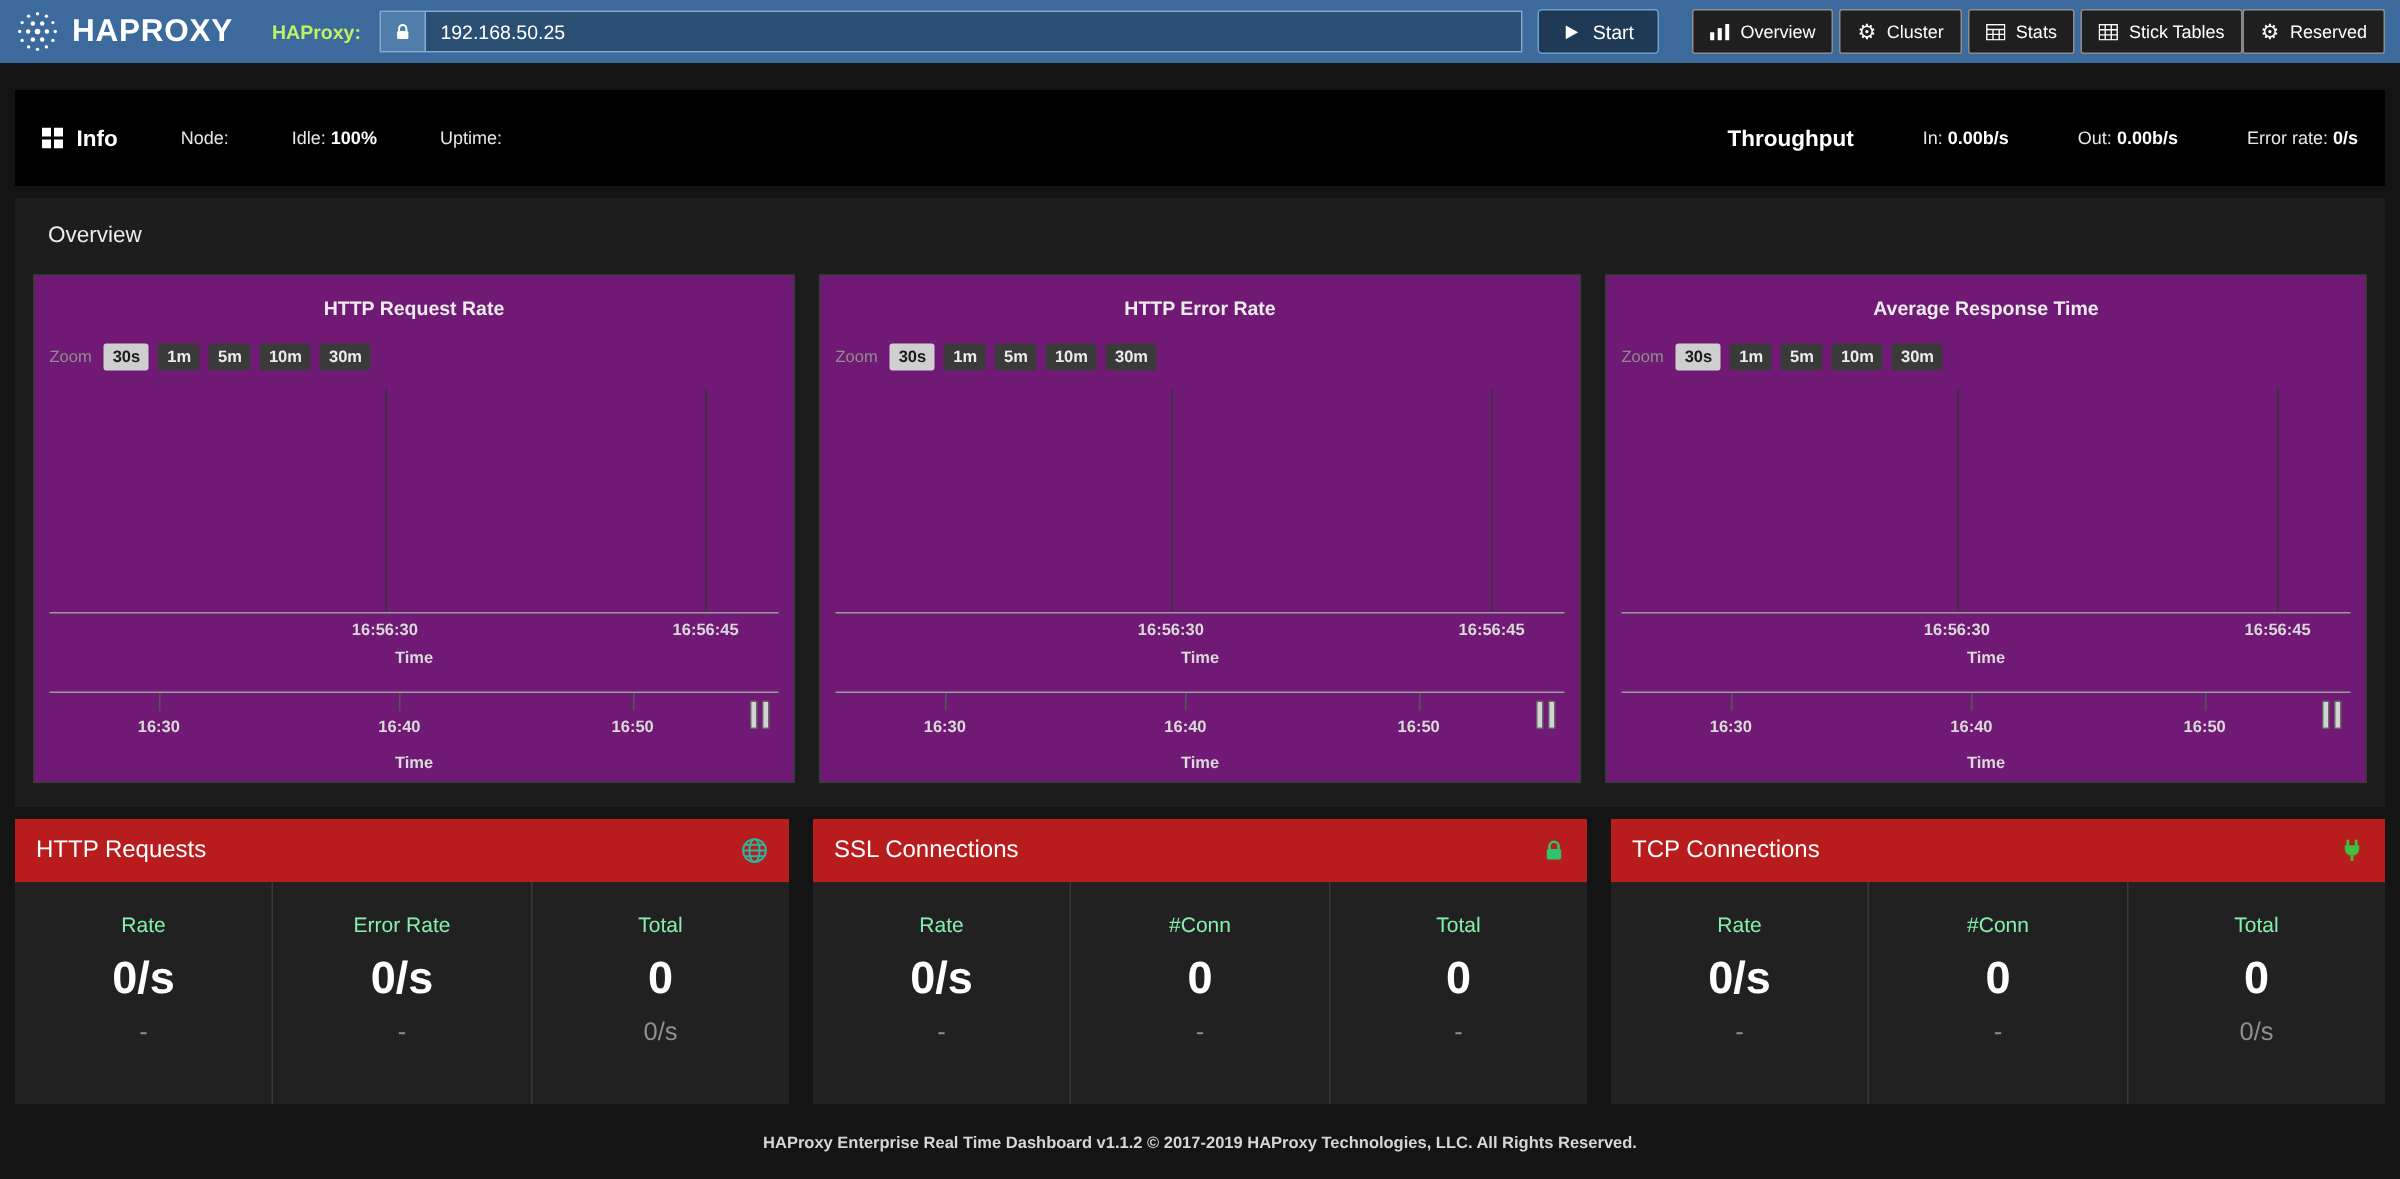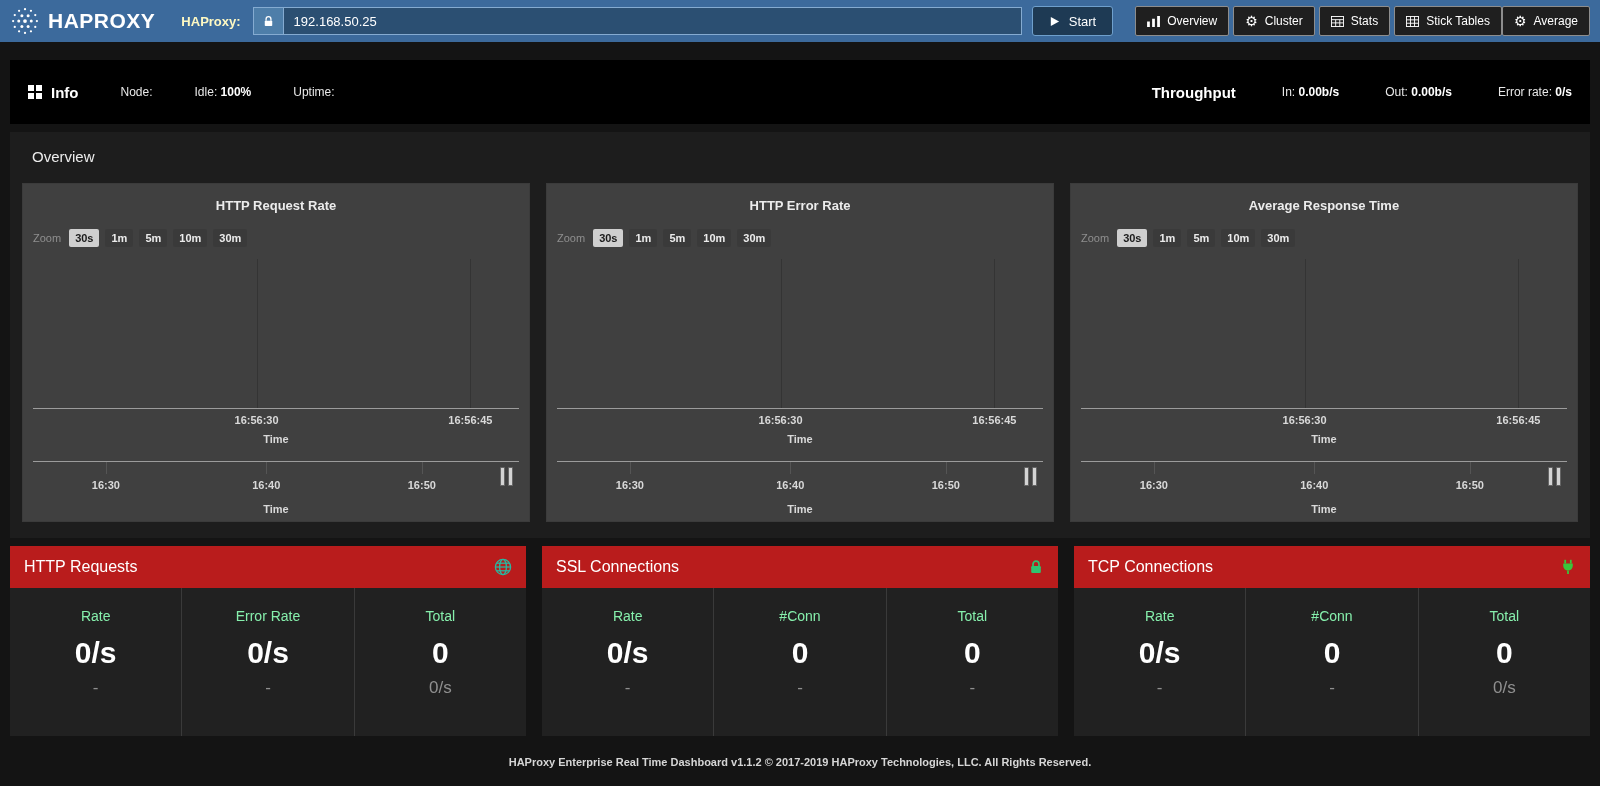--- a/index.html
+++ b/index.html
@@ -2,21 +2,21 @@
 <html><head>
 <meta charset="utf-8">
 <style>
   * { box-sizing: border-box; margin: 0; padding: 0; }
   html,body { width:1600px; height:786px; background:#141414; font-family:"Liberation Sans","DejaVu Sans",sans-serif; }
 
   
   .top-bar { height:42px; background:#3c6a9c; display:flex; align-items:center; padding:0 10px; }
   .brand { display:flex; align-items:center; gap:8px; }
   .brand-name { color:#fff; font-size:21px; font-weight:bold; letter-spacing:.5px; }
-  .hap-label { color:#fef9c3; font-weight:bold; font-size:13px; margin-left:26px; }
+  .hap-label { color:#bef264; font-weight:bold; font-size:13px; margin-left:26px; }
   .addr { display:flex; width:800px; height:28px; margin-left:12px; border:1px solid #85abd1; border-radius:0; overflow:hidden; background:#2b4f72; }
   .addr-lock { width:30px; background:#4e7ea9; display:flex; align-items:center; justify-content:center; border-right:1px solid #85abd1; }
   .addr input { flex:1; background:transparent; border:0; outline:0; color:#fff; font-size:13px; padding:0 10px; font-family:inherit; }
   .start-btn { margin-left:10px; height:30px; padding:0 16px; background:#1e3a54; border:1px solid #6fa0cd; border-radius:3px; color:#fff; font-size:13px; display:flex; align-items:center; gap:9px; cursor:pointer; font-family:inherit;justify-content:space-between; }
   .nav-group { display:flex; gap:4px; margin-left:22px; }
   .nav-btn { height:30px; padding:0 11px; background:#1f1f1f; border:1px solid #8d8d8d; border-radius:2px; color:#fff; font-size:12px; display:flex; align-items:center; gap:7px; cursor:pointer; font-family:inherit; white-space:nowrap; }
   .settings-btn { margin-left:auto; }
   .glyph { color:#fff; font-size:14px; line-height:1; }
 
   
@@ -25,21 +25,21 @@
   .kv { font-size:12px; color:#e8e8e8; margin-left:42px; white-space:nowrap; }
   .kv b { font-weight:bold; color:#fff; }
   .tp { margin-left:auto; display:flex; align-items:center; }
   .tp-title { font-size:15px; font-weight:bold; }
   .tp .kv { margin-left:46px; }
 
   
   .overview-section { margin:0 10px; background:#1d1d1d; padding:14px 12px 16px; }
   .overview-title { color:#ececec; font-size:15px; font-weight:normal; margin:2px 0 18px 10px; }
   .charts-row { display:flex; gap:16px; }
-  .chart-panel { flex:1; background:#404040; border:1px solid #3b3b3b; padding:8px 10px 6px; }
+  .chart-panel { flex:1; background:#701a75; border:1px solid #3b3b3b; padding:8px 10px 6px; }
   .chart-title { text-align:center; color:#ececec; font-size:13px; font-weight:bold; margin-top:6px; }
   .zoom-row { display:flex; align-items:center; gap:6px; margin-top:16px; }
   .zoom-label { color:#8f8f8f; font-size:11px; margin-right:2px; }
   .zoom-btn { font-size:11px; font-weight:bold; padding:3px 6px; border:0; border-radius:2px; background:#3a3a3a; color:#ececec; cursor:pointer; font-family:inherit; }
   .zoom-btn.active { background:#cfcfcf; color:#1a1a1a; }
   .plot { margin-top:12px; height:150px; border-bottom:1px solid #9c9c9c; position:relative; }
   .gridline { position:absolute; top:0; bottom:0; width:1px; background:#343434; }
   .xticks { position:relative; height:13px; margin-top:5px; }
   .xticks span { position:absolute; transform:translateX(-50%); font-size:11px; font-weight:bold; color:#d9d9d9; white-space:nowrap; }
   .axis-label { text-align:center; color:#d9d9d9; font-size:11px; font-weight:bold; margin-top:6px; }
@@ -141,21 +141,21 @@
           <line x1="0.5" y1="7.9" x2="13.5" y2="7.9"></line>
           <line x1="4.8" y1="0.5" x2="4.8" y2="11.5"></line>
           <line x1="9.2" y1="0.5" x2="9.2" y2="11.5"></line>
       </svg>
       <span>Stick Tables</span>
     </button>
   </nav>
 
   <button class="nav-btn settings-btn">
     <span class="glyph">⚙</span>
-    <span>Average</span>
+    <span>Reserved</span>
   </button>
 </header>
 
 <div class="info-bar">
   <span class="info-title">
     <svg viewBox="0 0 14 14" width="14" height="14" fill="#fff">
       <rect x="0" y="0" width="6" height="6"></rect>
         <rect x="8" y="0" width="6" height="6"></rect>
         <rect x="0" y="8" width="6" height="6"></rect>
         <rect x="8" y="8" width="6" height="6"></rect>

